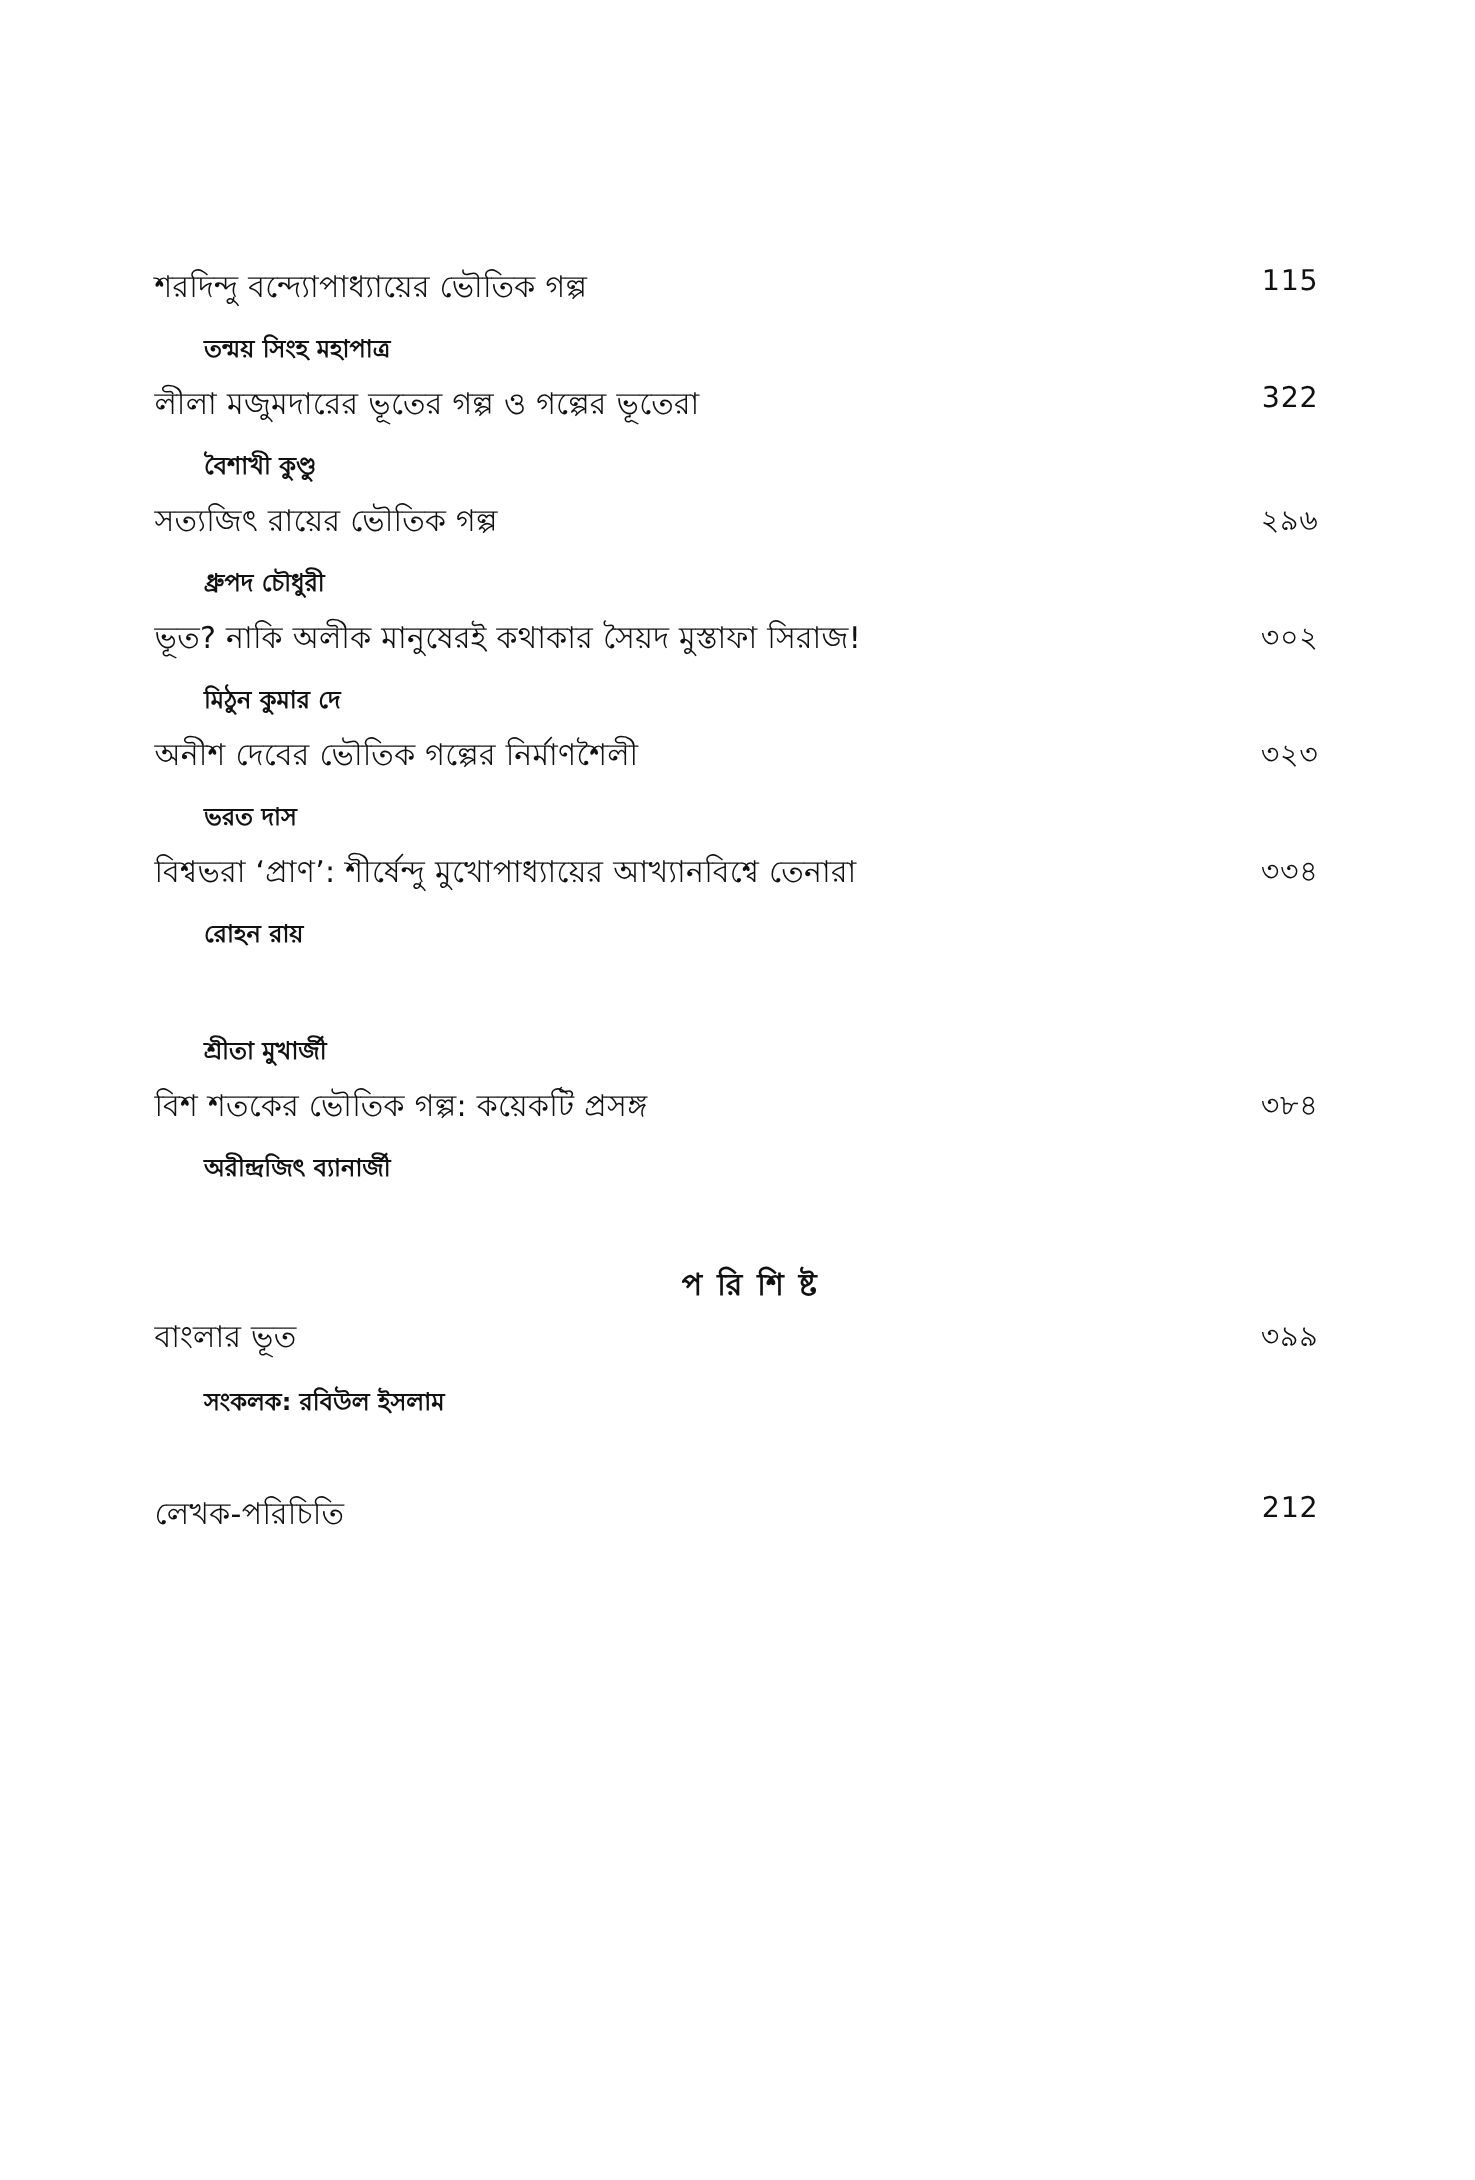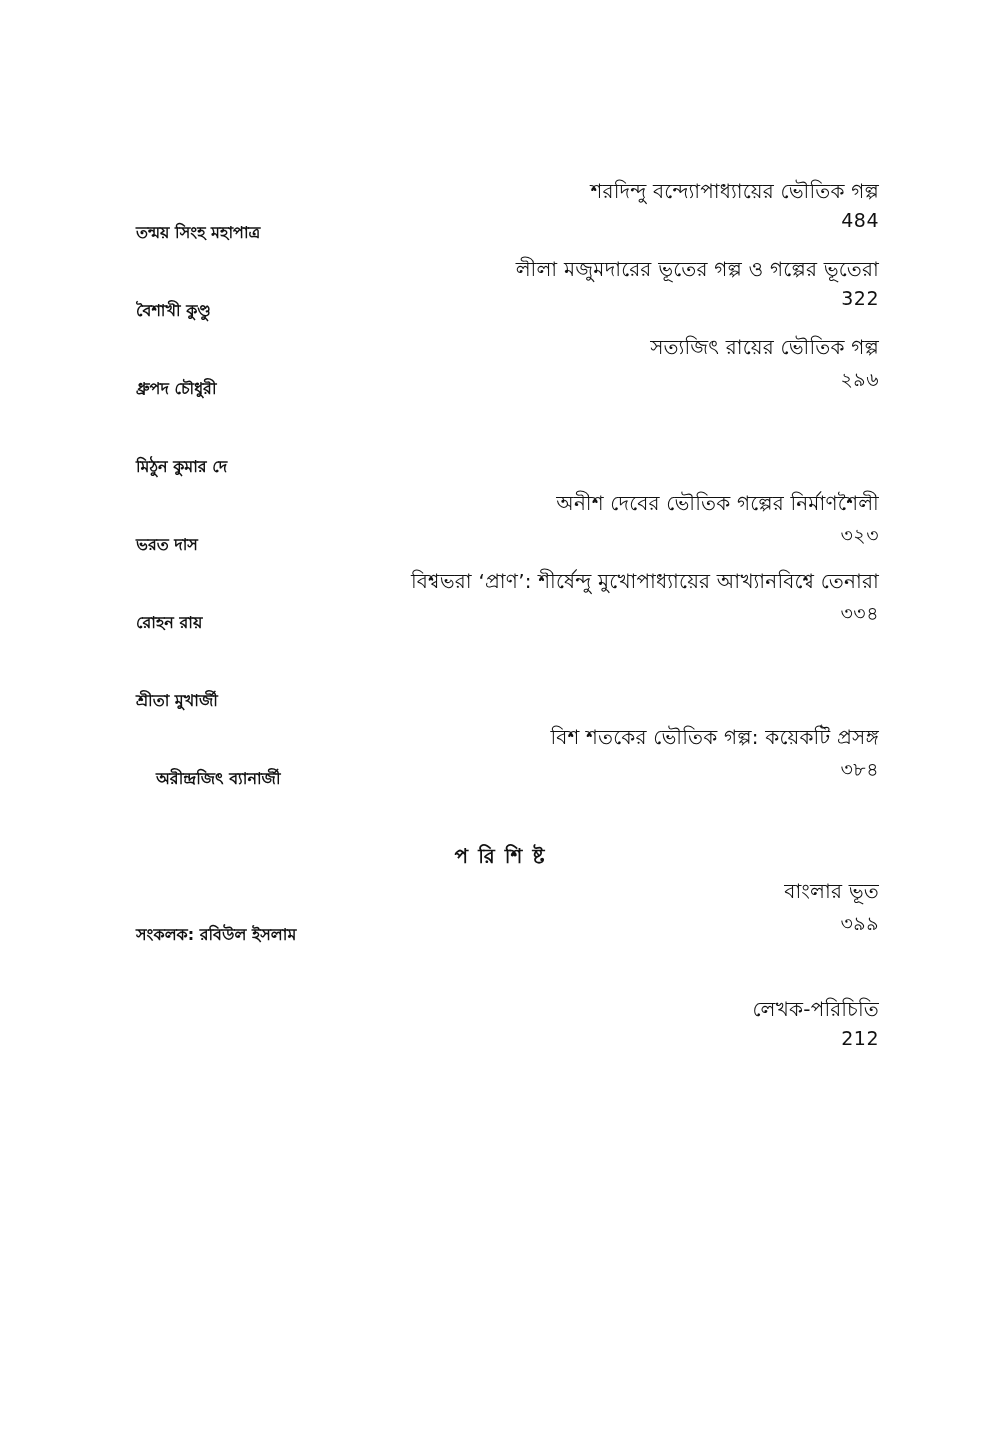--- a/index.html
+++ b/index.html
@@ -22,23 +22,22 @@
       width: 983px;
       height: 1453px;
       background: #ffffff;
     }
     .row {
       position: absolute;
       left: 103px;
       width: 776px;
       height: 34px;
       display: flex;
-      align-items: flex-end;
+      align-items: flex-start;
       justify-content: space-between;
-      flex-direction: column;
     }
     .title {
       font-size: 20px;
       font-weight: normal;
       white-space: nowrap;
       letter-spacing: 0.2px;
     }
     .page-num {
       font-size: 19px;
       white-space: nowrap;
@@ -70,57 +69,61 @@
       box-sizing: border-box;
     }
   </style>
 </head>
 <body>
 
 <div class="page">
 
   <div class="row" style="top:176px;">
     <span class="title">শরদিন্দু বন্দ্যোপাধ্যায়ের ভৌতিক গল্প</span>
-    <span class="page-num">484</span>
+    <span class="page-num">115</span>
   </div>
   <div class="author" style="top:216px;">তন্ময় সিংহ মহাপাত্র</div>
 
   <div class="row" style="top:254px;">
     <span class="title">লীলা মজুমদারের ভূতের গল্প ও গল্পের ভূতেরা</span>
     <span class="page-num">322</span>
   </div>
   <div class="author" style="top:294px;">বৈশাখী কুণ্ডু</div>
 
   <div class="row" style="top:332px;">
     <span class="title">সত্যজিৎ রায়ের ভৌতিক গল্প</span>
     <span class="page-num">২৯৬</span>
   </div>
   <div class="author" style="top:372px;">ধ্রুপদ চৌধুরী</div>
 
+  <div class="row" style="top:410px;">
+    <span class="title">ভূত? নাকি অলীক মানুষেরই কথাকার সৈয়দ মুস্তাফা সিরাজ!</span>
+    <span class="page-num">৩০২</span>
+  </div>
   <div class="author" style="top:450px;">মিঠুন কুমার দে</div>
 
   <div class="row" style="top:488px;">
     <span class="title">অনীশ দেবের ভৌতিক গল্পের নির্মাণশৈলী</span>
     <span class="page-num">৩২৩</span>
   </div>
   <div class="author" style="top:528px;">ভরত দাস</div>
 
   <div class="row" style="top:566px;">
     <span class="title">বিশ্বভরা ‘প্রাণ’: শীর্ষেন্দু মুখোপাধ্যায়ের আখ্যানবিশ্বে তেনারা</span>
     <span class="page-num">৩৩৪</span>
   </div>
   <div class="author" style="top:606px;">রোহন রায়</div>
 
   <div class="author" style="top:684px;">শ্রীতা মুখার্জী</div>
 
   <div class="row" style="top:722px;">
     <span class="title">বিশ শতকের ভৌতিক গল্প: কয়েকটি প্রসঙ্গ</span>
     <span class="page-num">৩৮৪</span>
   </div>
-  <div class="author" style="top:762px;margin-left:20px;">অরীন্দ্রজিৎ ব্যানার্জী</div>
+  <div class="author" style="top:762px;">অরীন্দ্রজিৎ ব্যানার্জী</div>
 
   <div class="section-heading">পরিশিষ্ট</div>
 
   <div class="row" style="top:876px;">
     <span class="title">বাংলার ভূত</span>
     <span class="page-num">৩৯৯</span>
   </div>
   <div class="author" style="top:918px;">সংকলক: রবিউল ইসলাম</div>
 
   <div class="row" style="top:994px;">

